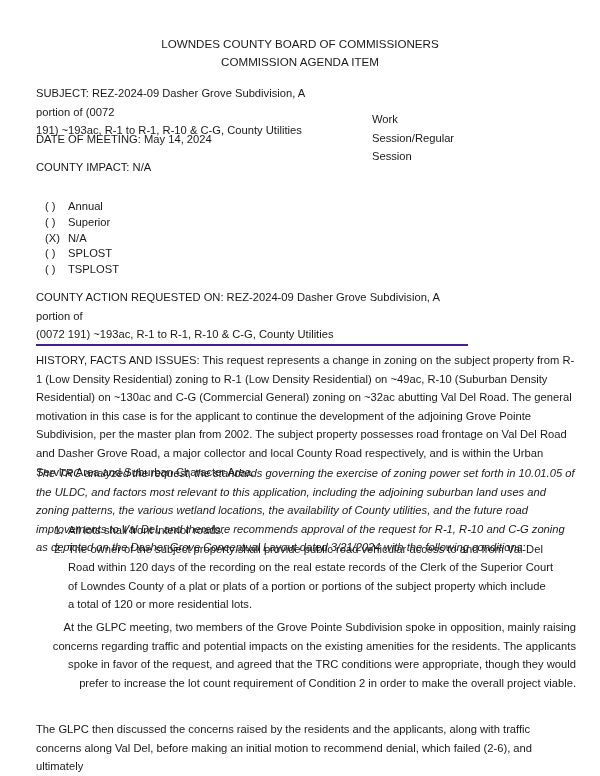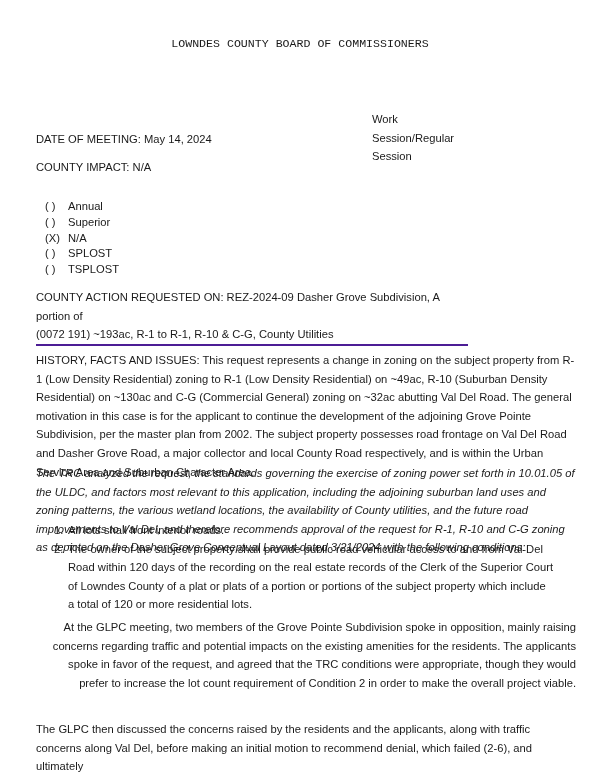--- a/index.html
+++ b/index.html
@@ -25,21 +25,20 @@
       height: 776px;
     }
     .header {
       position: absolute;
       top: 35px;
       left: 0;
       width: 600px;
       text-align: center;
       font-size: 11.6px;
       line-height: 17.5px;
-      font-family: Liberation Mono, monospace;
     }
     .abs {
       position: absolute;
     }
     .left {
       left: 36px;
     }
     .subject {
       top: 84px;
       width: 300px;
@@ -116,22 +115,27 @@
     }
     p { margin: 0; }
   </style>
 </head>
 <body>
 
 <div class="page">
 
   <div class="header">
     <div>LOWNDES COUNTY BOARD OF COMMISSIONERS</div>
+    <div>COMMISSION AGENDA ITEM</div>
   </div>
 
+  <div class="abs left subject">
+    <div>SUBJECT: REZ-2024-09 Dasher Grove Subdivision, A portion of (0072</div>
+    <div>191) ~193ac, R-1 to R-1, R-10 &amp; C-G, County Utilities</div>
+  </div>
 
   <div class="abs meeting-type">
     <div>Work</div>
     <div>Session/Regular</div>
     <div>Session</div>
   </div>
 
   <div class="abs left date">DATE OF MEETING: May 14, 2024</div>
 
   <div class="abs left budget">COUNTY IMPACT: N/A</div>

